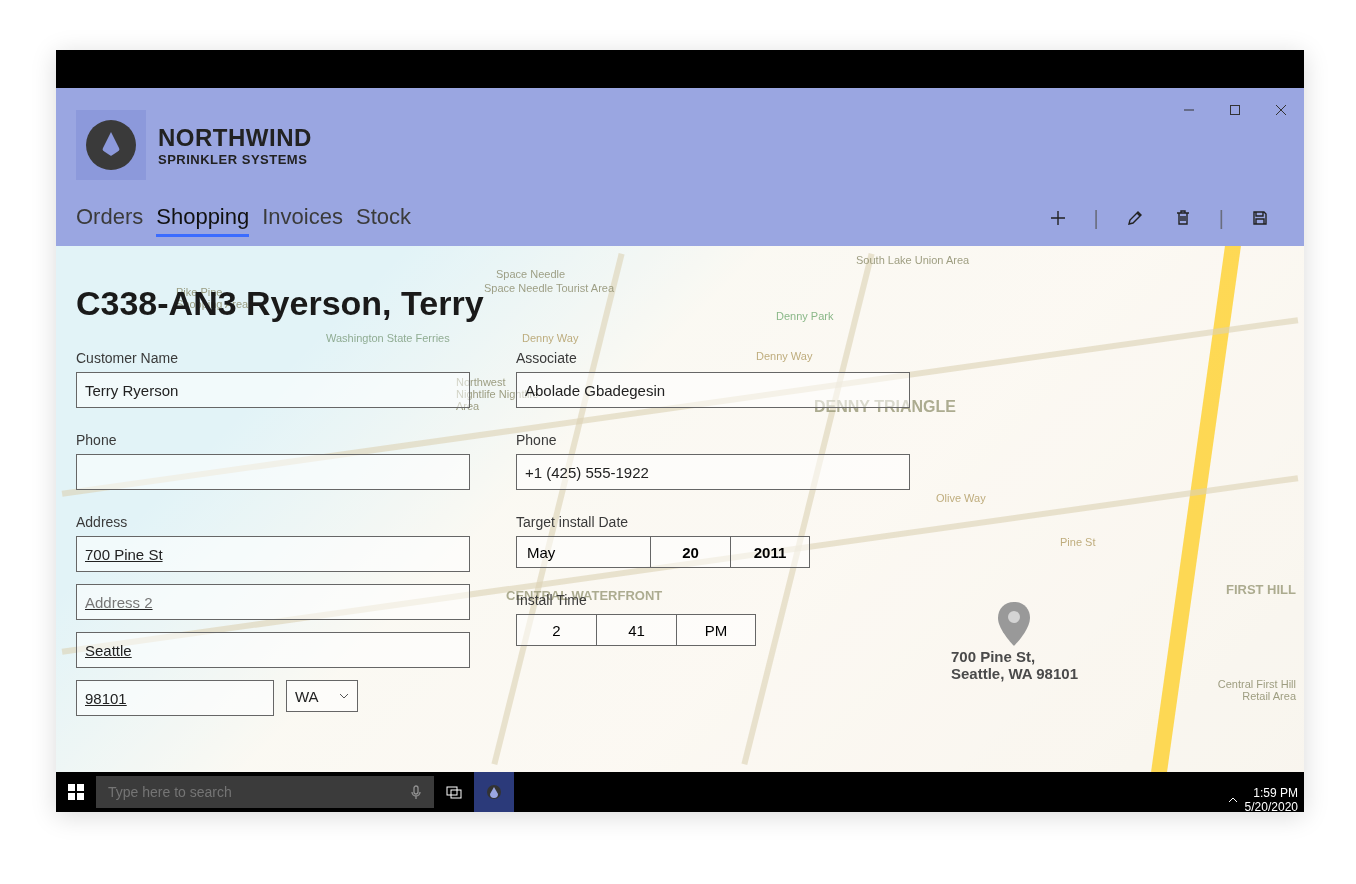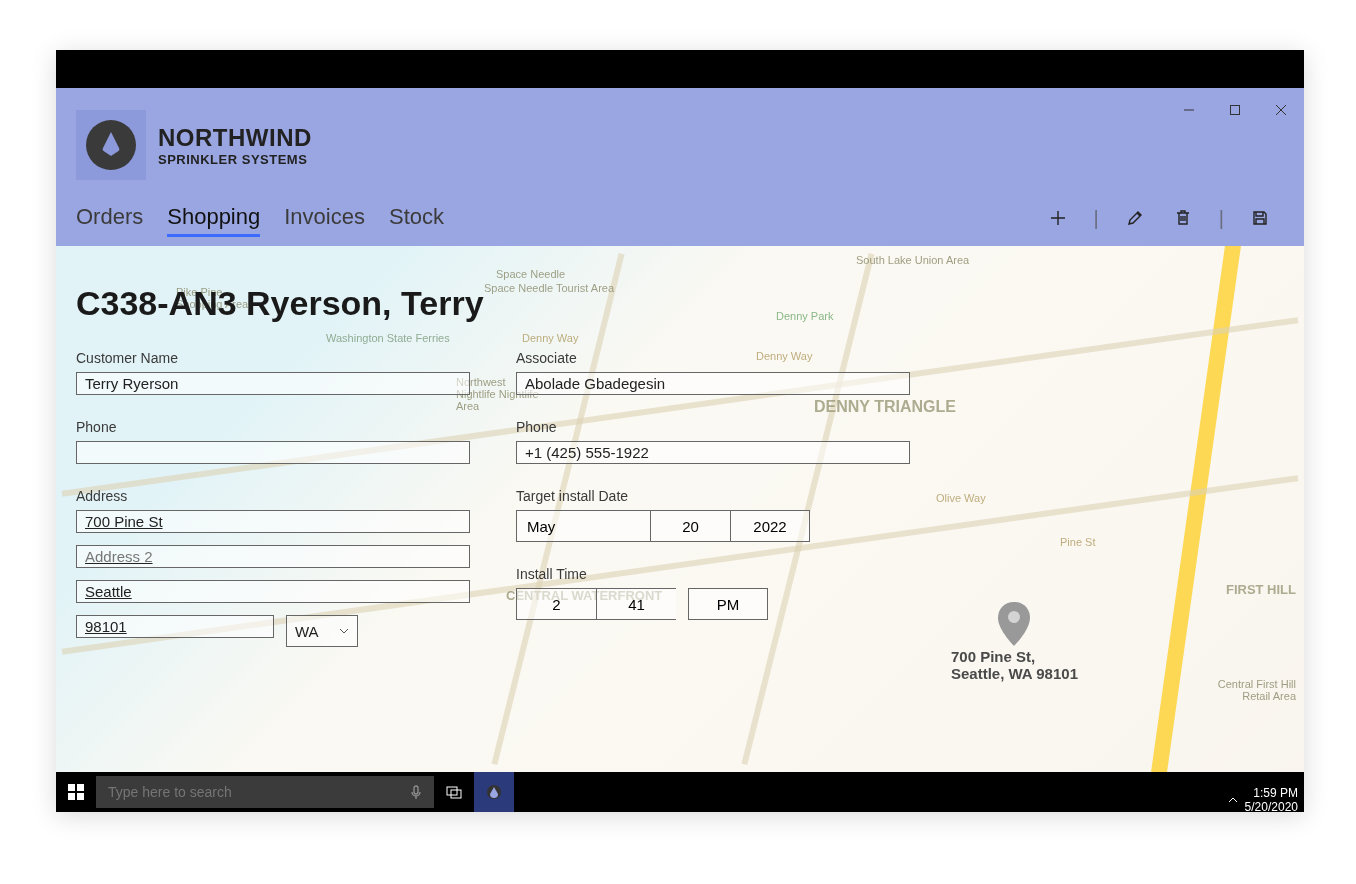--- a/index.html
+++ b/index.html
@@ -71,21 +71,21 @@
 }
 .brand-text .line2 {
   font-size: 13px; font-weight: 800; letter-spacing: 0.5px; color: #222;
 }
 
 .nav-row {
   display: flex; align-items: center;
   padding: 0 20px;
   height: 56px;
 }
-.tabs { display: flex; gap: 24px; }
+.tabs { display: flex; gap: 13px; }
 .tab {
   font-size: 22px; color: #3b3b3b; padding: 4px 0; cursor: pointer;
 }
 .tab.active {
   color: #111; font-weight: 500;
   border-bottom: 3px solid #3b6cff;
 }
 .nav-actions {
   margin-left: auto;
   display: flex; align-items: center; gap: 24px;
@@ -136,21 +136,21 @@
 }
 .col-left { left: 20px; top: 104px; }
 .col-right { left: 460px; top: 104px; }
 
 .field-label {
   font-size: 14px; color: #3a3a3a; margin-bottom: 6px;
 }
 .field { margin-bottom: 24px; }
 .field-input, .sel {
   width: 100%;
-  height: 23px;
+  height: 36px;
   border: 1px solid #666;
   background: rgba(255,255,255,0.55);
   padding: 0 8px;
   font-size: 15px;
   color: #222;
 }
 .field-input::placeholder { color: #777; }
 
 .addr-stack .field-input { margin-bottom: 12px; text-decoration: underline; }
 .zip-state { display: flex; gap: 12px; }
@@ -166,35 +166,35 @@
 
 .date-row { display: flex; }
 .date-cell {
   height: 32px;
   border: 1px solid #666; border-right: none;
   background: rgba(255,255,255,0.55);
   display: flex; align-items: center;
   padding: 0 10px; font-size: 15px;
   cursor: pointer;
 }
-.date-cell.center { justify-content: center; padding: 12px; }
+.date-cell.center { justify-content: center; padding: 12px; font-weight: bold; }
 .date-cell:last-child { border-right: 1px solid #666; }
 .date-month { width: 134px; }
 .date-day { width: 80px; }
 .date-year { width: 80px; }
 
 .time-row { display: flex; }
 .time-cell {
   height: 32px; width: 80px;
   border: 1px solid #666; border-right: none;
   background: rgba(255,255,255,0.55);
   display: flex; align-items: center; justify-content: center;
   font-size: 15px; cursor: pointer;
 }
-.time-cell:last-child { border-right: 1px solid #666; margin-left: 12px; }
+.time-cell:last-child { border-right: 1px solid #666; }
 
 .taskbar {
   height: 40px;
   background: #000;
   display: flex; align-items: center;
   padding: 0;
   position: relative;
 }
 .start-btn {
   width: 40px; height: 40px;
@@ -393,21 +393,21 @@
       </div>
       <div class="field">
         <div class="field-label">Phone</div>
         <input class="field-input" value="+1 (425) 555-1922" style="">
       </div>
       <div class="field">
         <div class="field-label">Target install Date</div>
         <div class="date-row">
           <div class="date-cell date-month">May</div>
           <div class="date-cell date-day center">20</div>
-          <div class="date-cell date-year center">2022</div>
+          <div class="date-cell date-year center">2011</div>
         </div>
       </div>
       <div class="field">
         <div class="field-label">Install Time</div>
         <div class="time-row">
           <div class="time-cell">2</div>
           <div class="time-cell">41</div>
           <div class="time-cell">PM</div>
         </div>
       </div>

